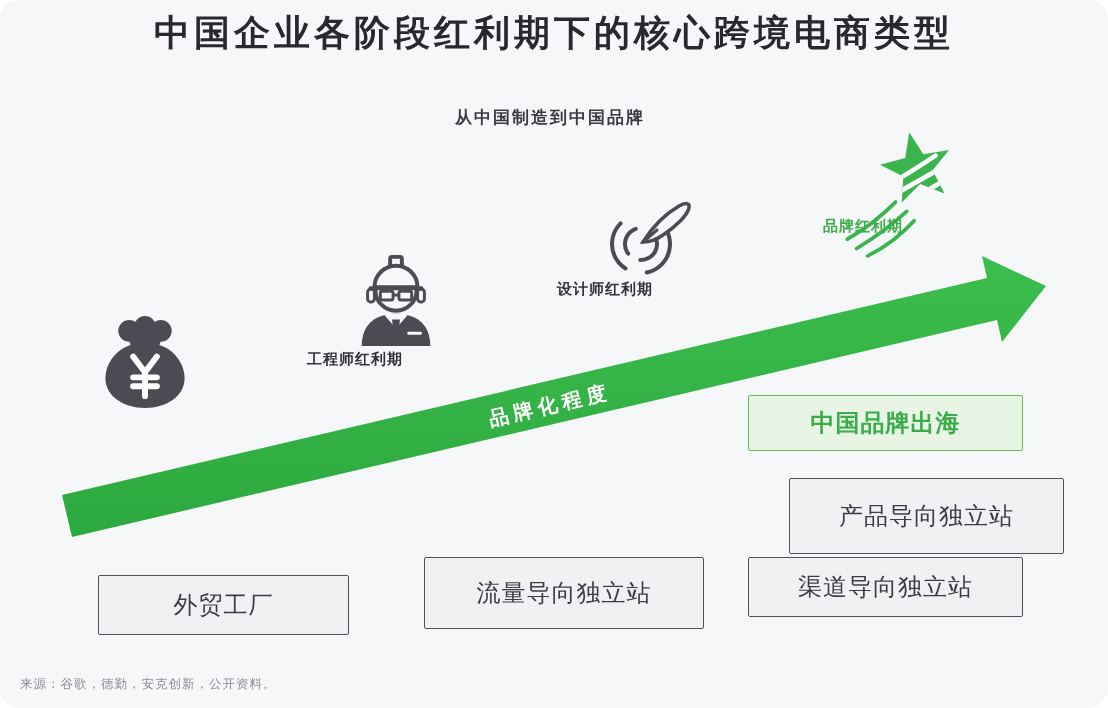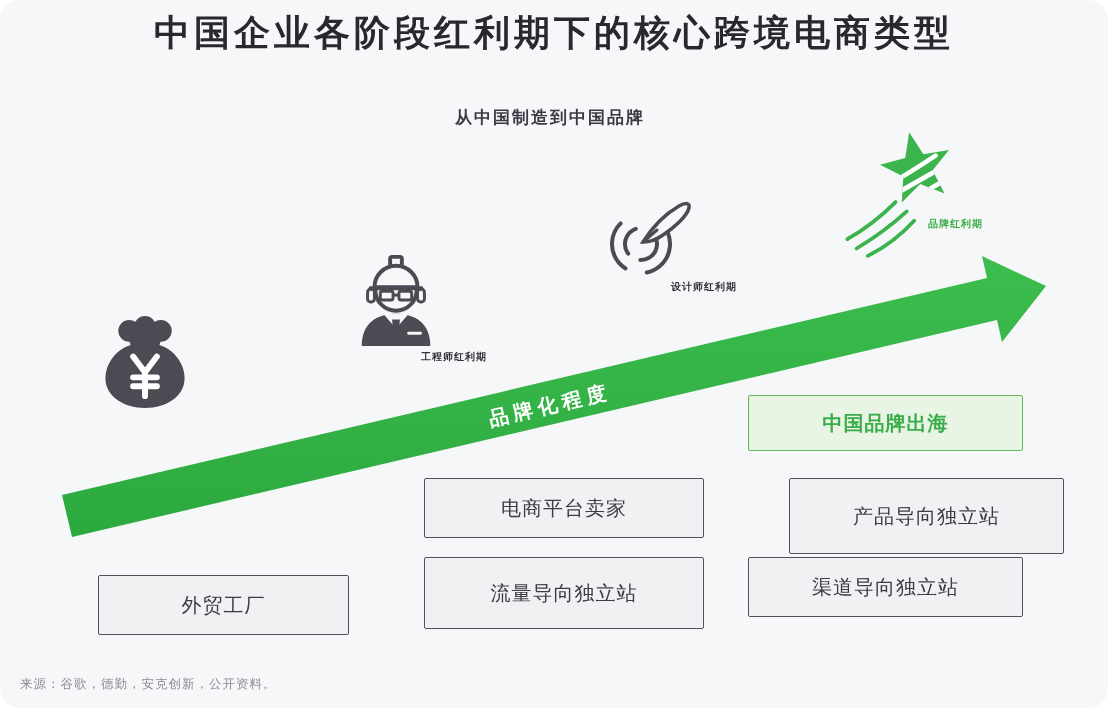--- a/index.html
+++ b/index.html
@@ -24,31 +24,31 @@
     position:absolute; left:452px; top:392px; width:196px; height:28px;
     transform:rotate(-13deg); text-align:center;
     color:#ffffff; font-size:20px; font-weight:800; letter-spacing:5px;
   }
   .stage-icon{ position:absolute; }
   .icon-money{ left:95px;  top:316px; }
   .icon-engineer{ left:351px; top:250px; }
   .icon-designer{ left:597px; top:182px; }
   .icon-star{ left:838px; top:120px; }
   .stage-label{
-    position:absolute; text-align:right;
-    font-size:10px; font-weight:700; color:#33333c; letter-spacing:1px;
+    position:absolute; text-align:left;
+    font-size:15px; font-weight:700; color:#33333c; letter-spacing:1px;
   }
   .label-cost{ left:55px;  top:411px; width:180px; }
   .label-engineer{ left:307px; top:350px; width:180px; }
   .label-designer{ left:557px; top:280px; width:180px; }
   .label-brand{ left:823px; top:217px; width:160px; color:#3bae49; }
   .box{
     position:absolute; display:flex; align-items:center; justify-content:center;
     background:#f1f1f4; border:1.5px solid #50505a; border-radius:2px;
-    font-size:20px; font-weight:500; color:#3c3c46; letter-spacing:1px;
+    font-size:24px; font-weight:500; color:#3c3c46; letter-spacing:1px;
   }
   .box-green{
     background:#e8f5e4; border:1.5px solid #62b958;
     color:#3aac49; font-weight:700;
   }
   .box-waimao{   left:98px;  top:575px; width:251px; height:60px; }
   .box-dianshang{left:424px; top:478px; width:280px; height:60px; }
   .box-liuliang{ left:424px; top:557px; width:280px; height:72px; }
   .box-brand{    left:748px; top:395px; width:275px; height:56px; }
   .box-chanpin{  left:789px; top:478px; width:275px; height:76px; }
@@ -138,21 +138,20 @@
     </g>
     <g stroke="#3cb44d" stroke-width="4" fill="none" stroke-linecap="round">
       <path d="M10,128 Q38,112 62,88"></path>
       <path d="M20,138 Q50,120 74,98"></path>
       <path d="M32,146 Q60,132 82,108"></path>
     </g>
   </svg>
   <div class="stage-label label-brand">品牌红利期</div>
 
   <div class="box box-waimao">外贸工厂</div>
-  <div class="box box-dianshang">电商平台卖家</div>
   <div class="box box-liuliang">流量导向独立站</div>
   <div class="box box-green box-brand">中国品牌出海</div>
   <div class="box box-chanpin">产品导向独立站</div>
   <div class="box box-qudao">渠道导向独立站</div>
 
   <div class="source">来源：谷歌，德勤，安克创新，公开资料。</div>
 
 </div>
 
 </body></html>

